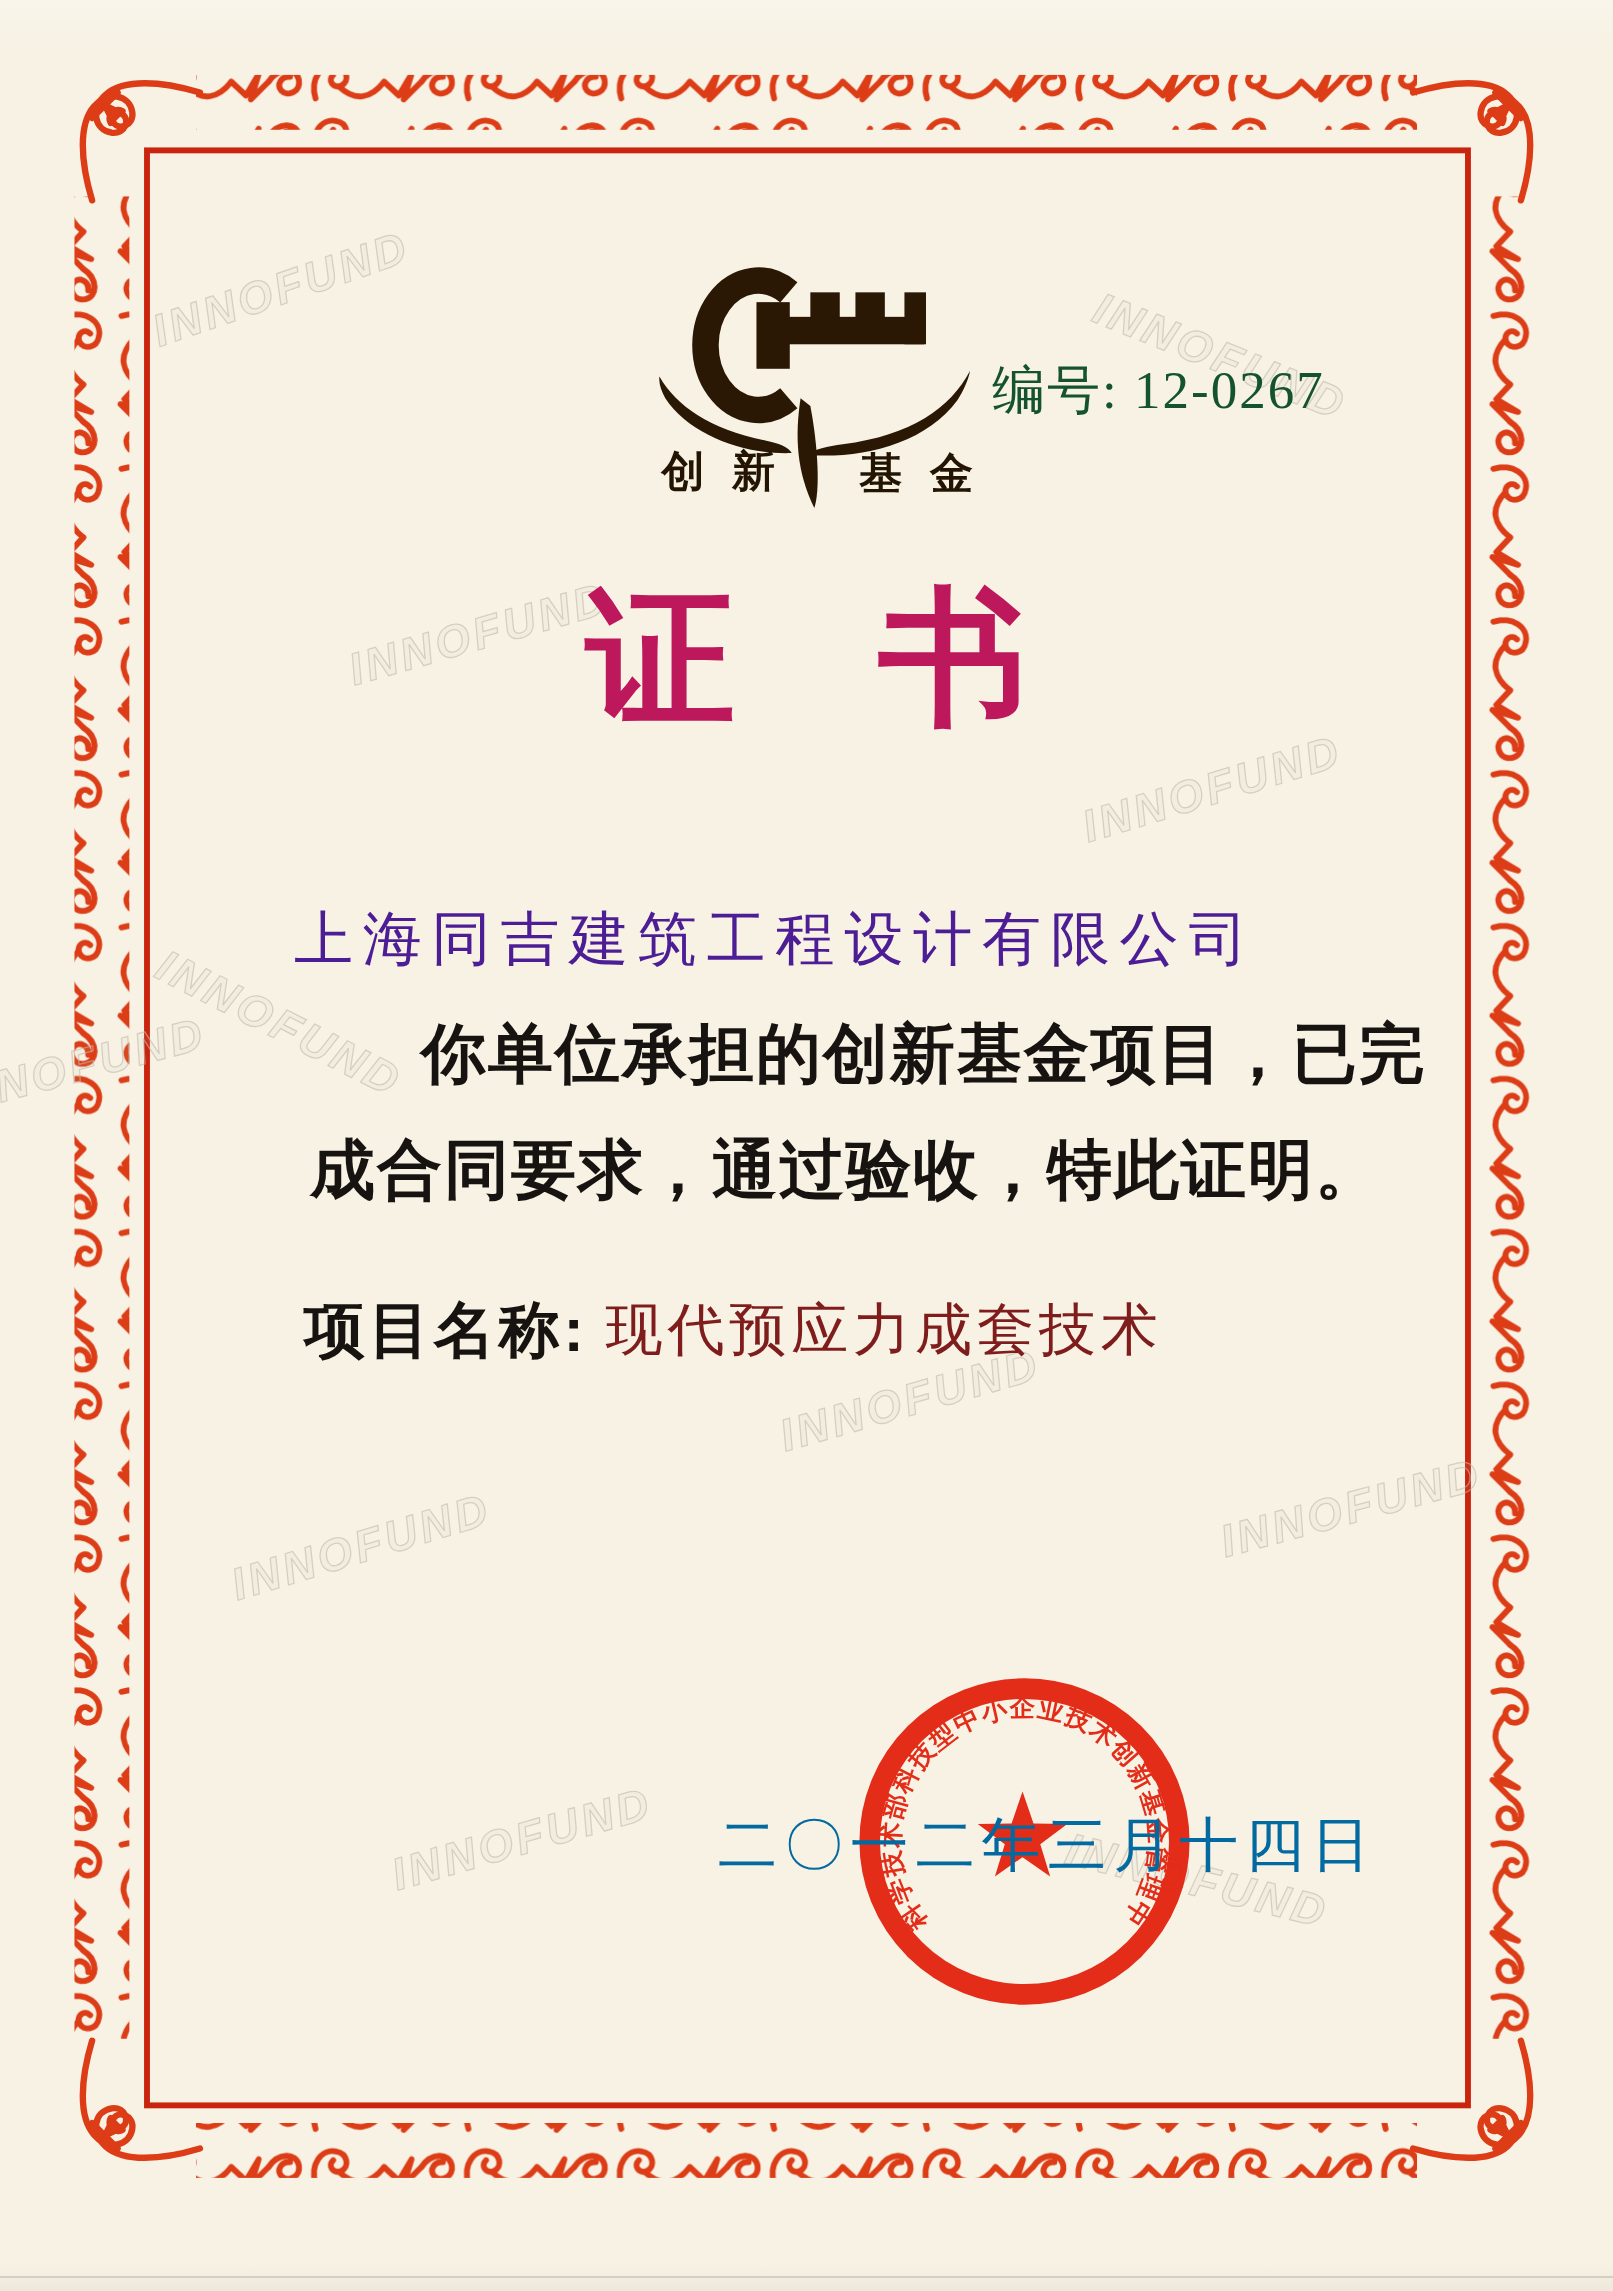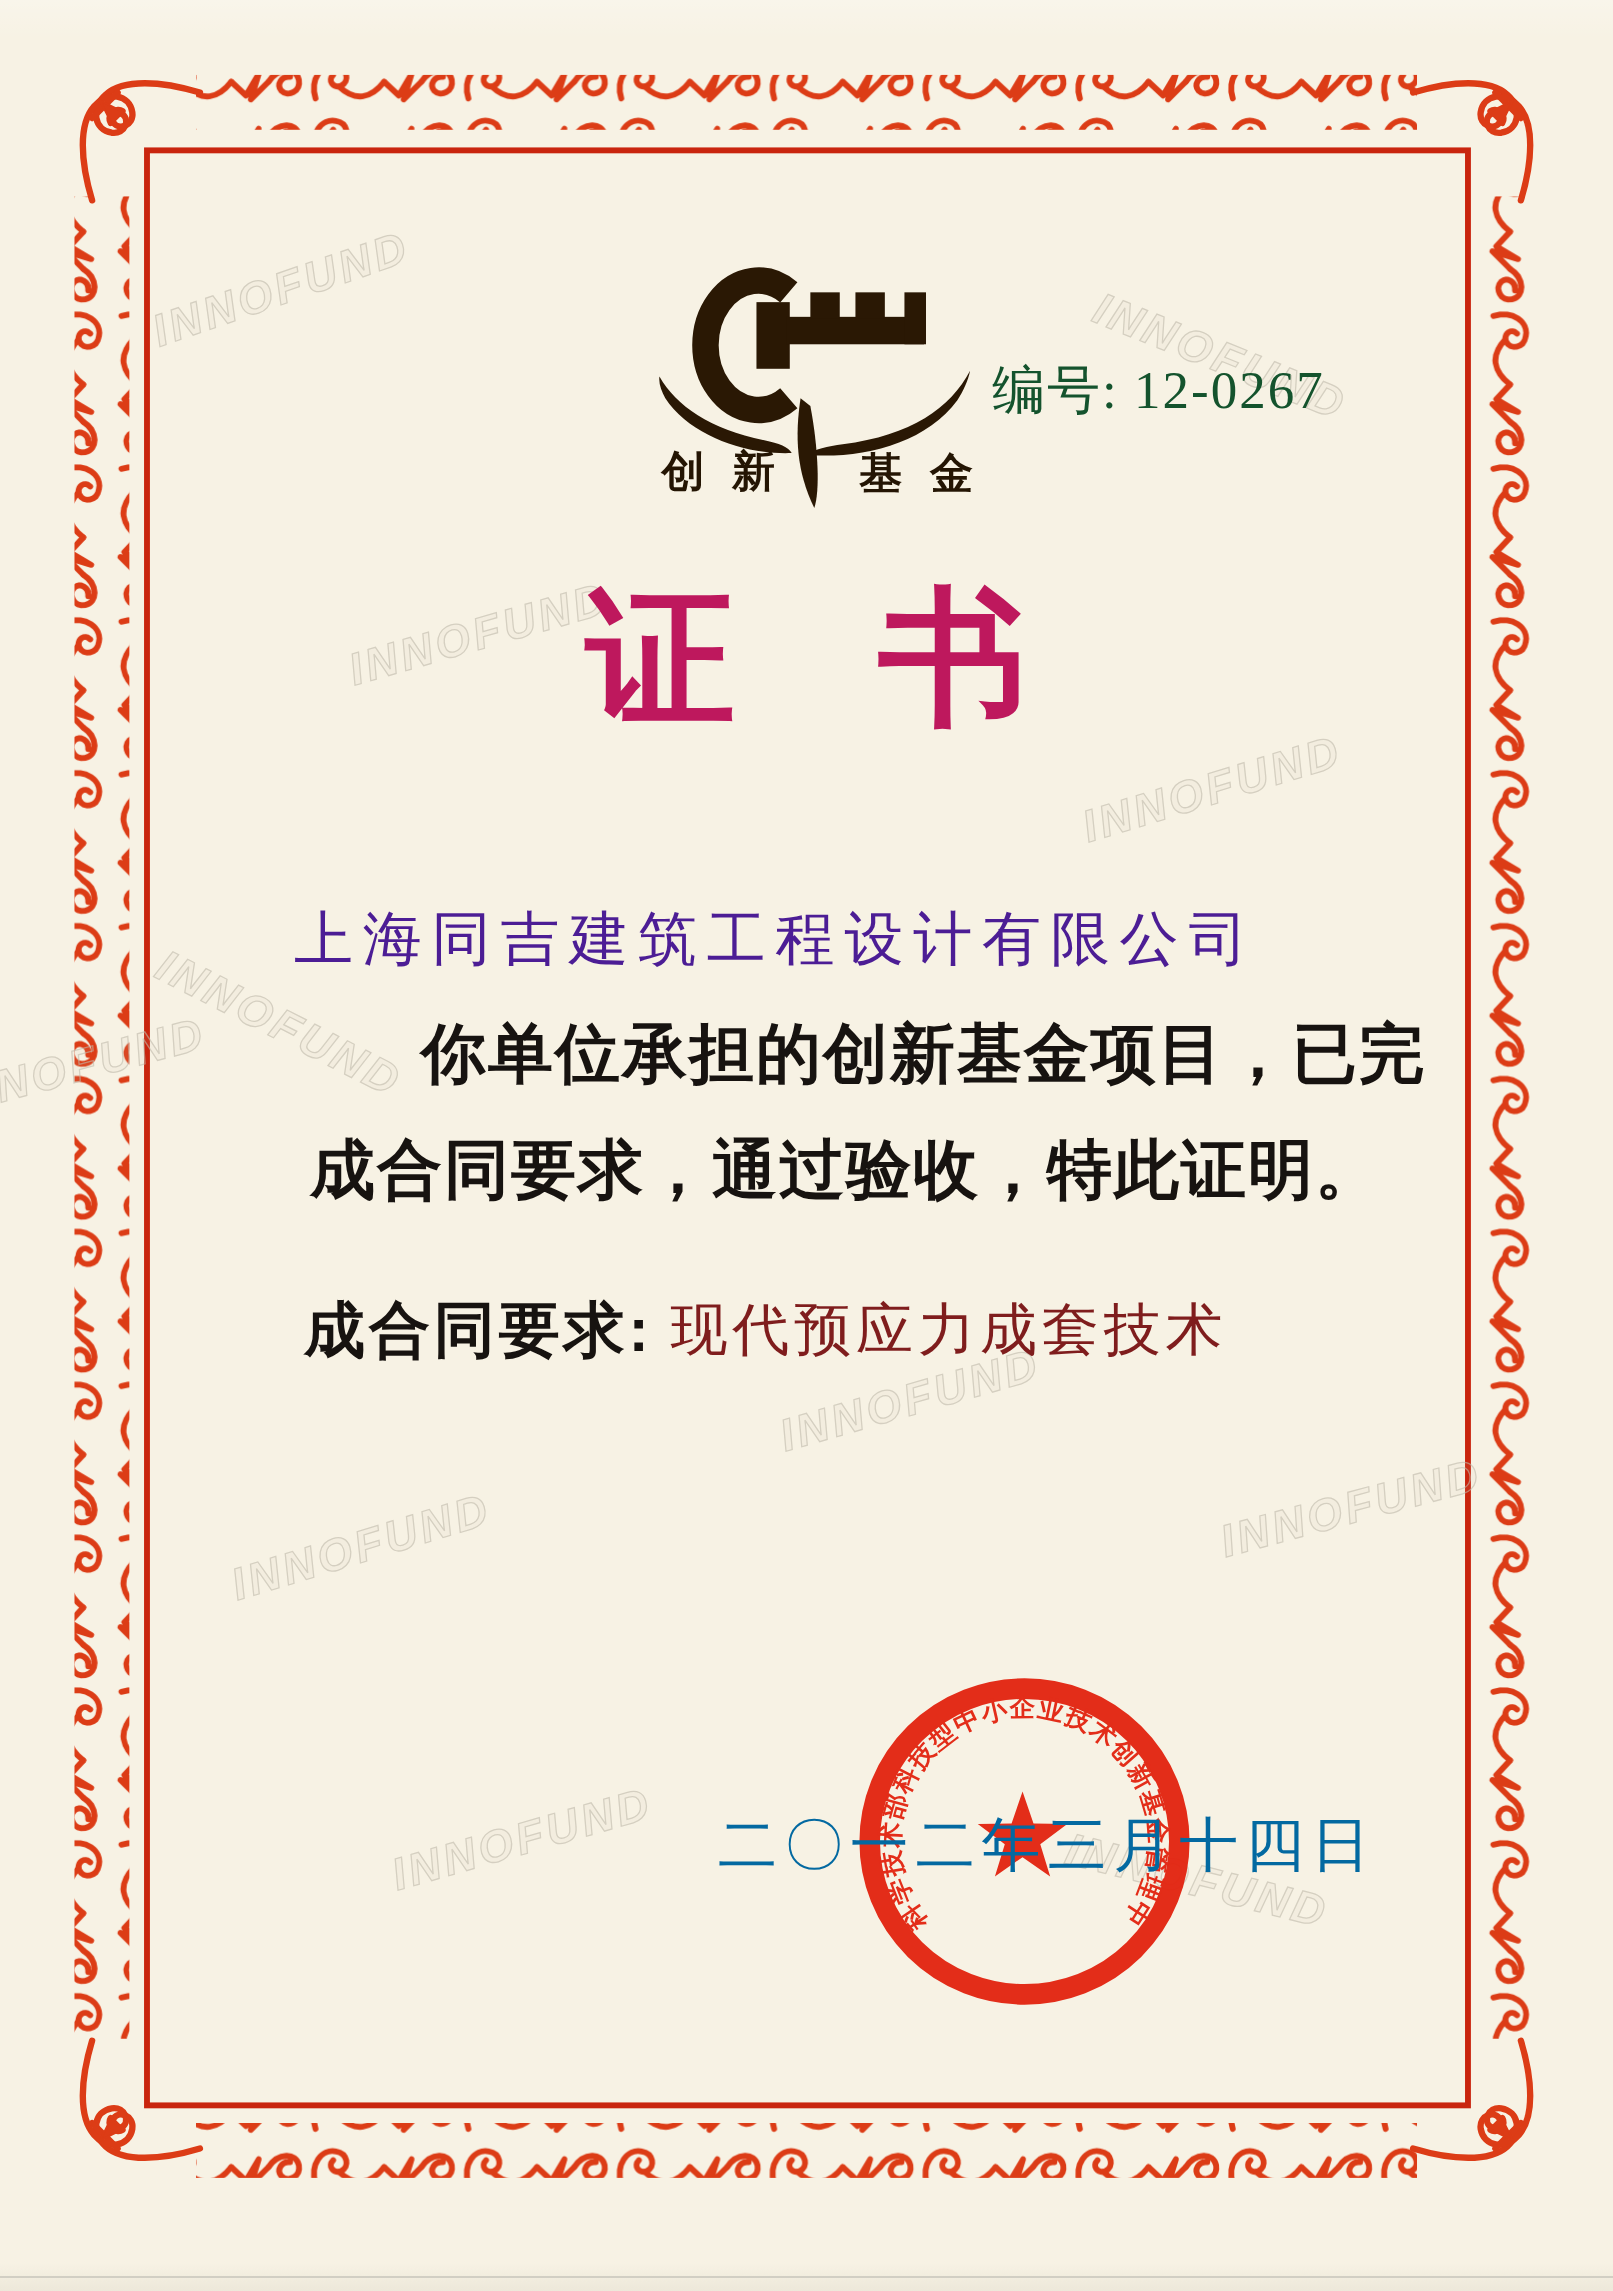--- a/index.html
+++ b/index.html
@@ -104,21 +104,21 @@
   </div>
 
   <div class="abs title">证书</div>
 
   <div class="abs recipient">上海同吉建筑工程设计有限公司</div>
 
   <div class="abs bodyline line1">你单位承担的创新基金项目，已完</div>
   <div class="abs bodyline line2">成合同要求，通过验收，特此证明。</div>
 
   <div class="abs projrow">
-    <span class="projlabel">成合同要求:</span>
+    <span class="projlabel">项目名称:</span>
     <span class="projvalue">现代预应力成套技术</span>
   </div>
 
   <svg class="abs seal" viewBox="0 0 346 346">
     <ellipse cx="173" cy="173" rx="158" ry="156" fill="none" stroke="#e32511" stroke-width="21"></ellipse>
     <path id="sealArc" d="M 74.9,255.3 A 128,128 0 1 1 271.1,255.3" fill="none"></path>
     <text font-size="26" font-weight="700" fill="#e32511" letter-spacing="1.5" font-family="Liberation Serif, DejaVu Serif, serif">
       <textPath href="#sealArc">科学技术部科技型中小企业技术创新基金管理中心</textPath>
     </text>
     <polygon fill="#e32511" points="171,122 182.2,154.6 216.7,155.2 189.1,175.9 199.2,208.8 171,189 142.8,208.8 152.9,175.9 125.3,155.2 159.8,154.6"></polygon>

